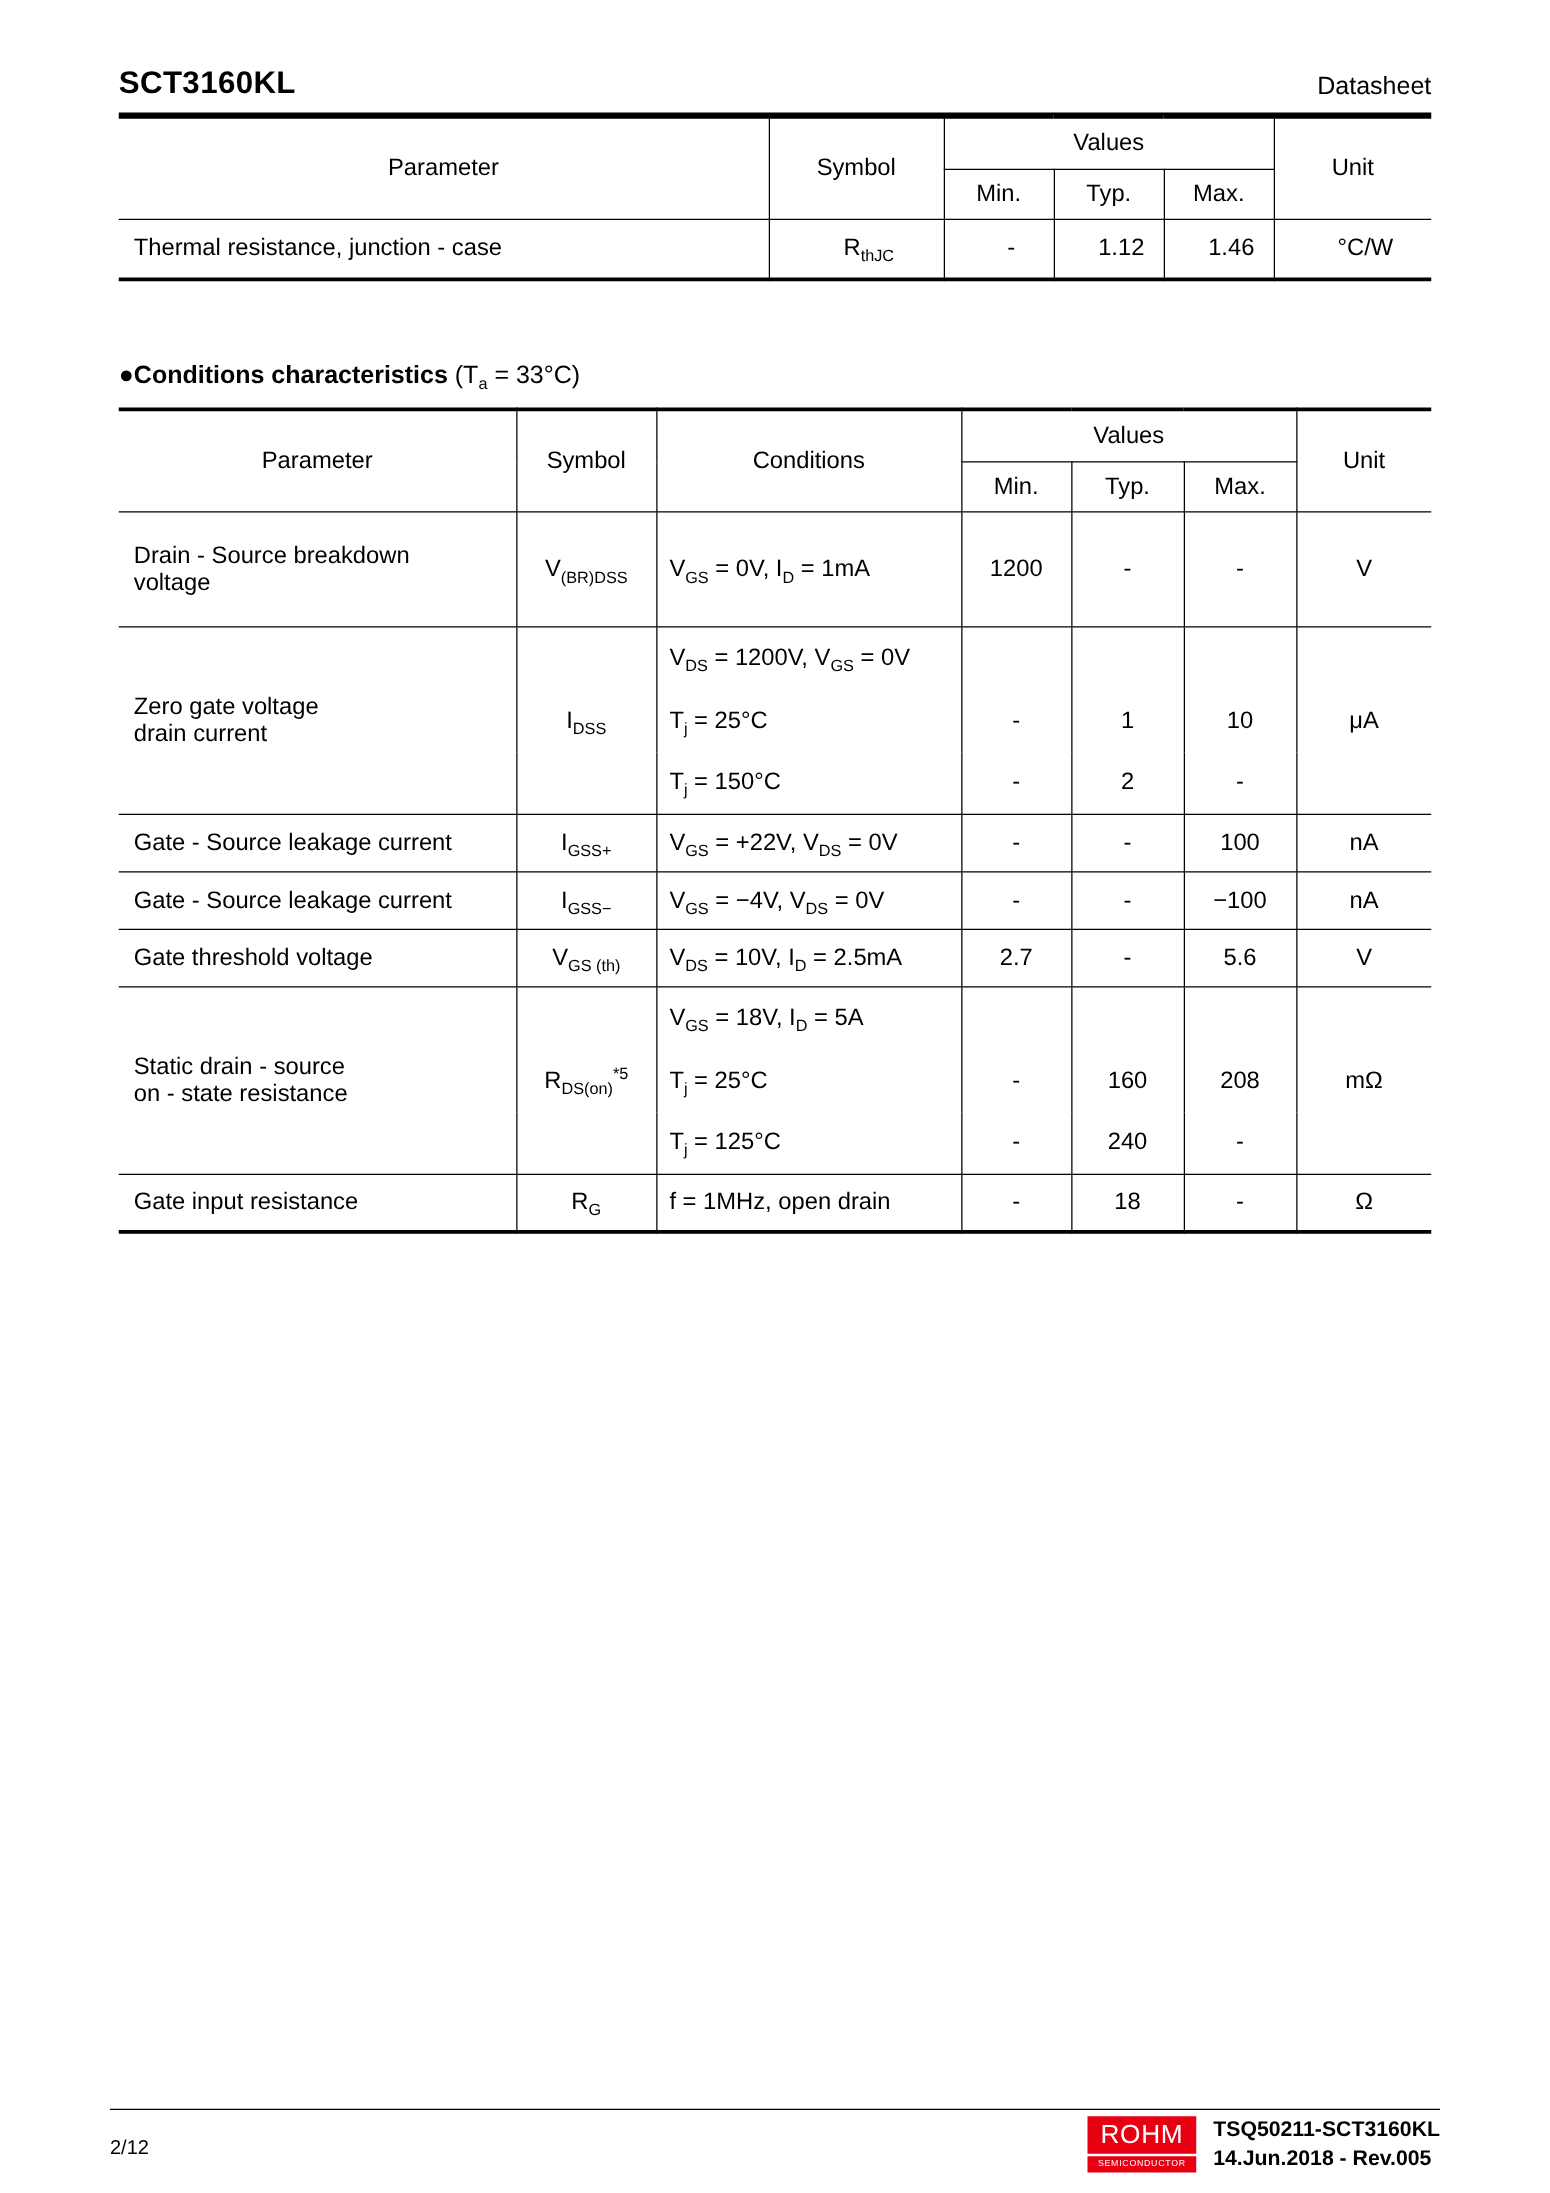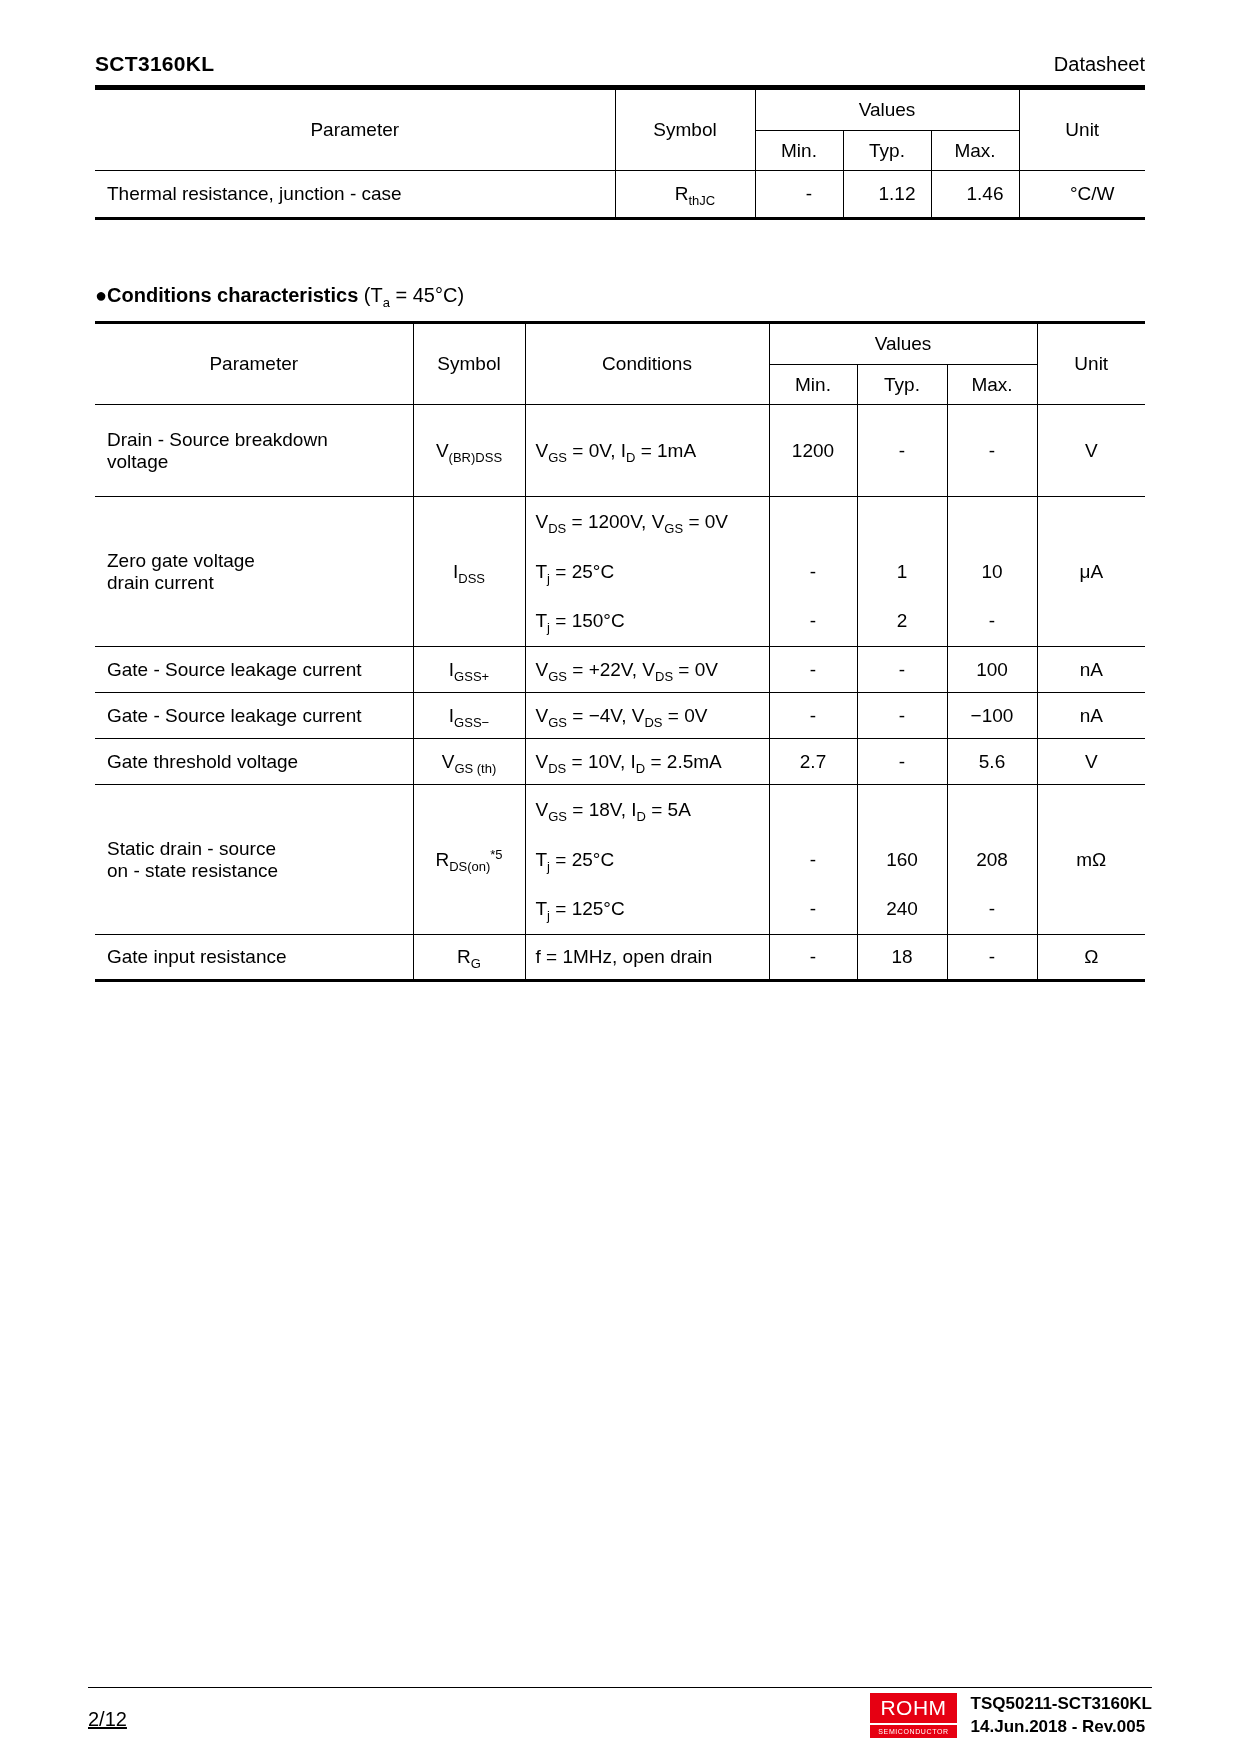--- a/index.html
+++ b/index.html
@@ -3,21 +3,21 @@
 <meta charset="utf-8">
 <style>
   * { margin:0; padding:0; box-sizing:border-box; }
   html, body { width:1240px; height:1754px; background:#ffffff; color:#000000;
                font-family:"Liberation Sans","DejaVu Sans",sans-serif; }
   body { position:relative; font-size:19px; }
   .page { padding:52px 95px 0; }
 
   .doc-header { display:flex; justify-content:space-between; align-items:flex-end;
                 border-bottom:2px solid #000; padding-bottom:9px; }
-  .doc-title { font-size:21px; font-weight:bold; letter-spacing:0.3px; }
+  .doc-title { font-size:25px; font-weight:bold; letter-spacing:0.3px; }
   .doc-type  { font-size:20px; }
 
   .section-title { font-size:20px; font-weight:bold; margin-top:44px; margin-bottom:14px; }
   .section-title .title-cond { font-weight:normal; }
   .elec-section .section-title { margin-top:64px; }
 
   table.dstable { border-collapse:collapse; width:100%;
                   border-top:3px solid #000; border-bottom:3px solid #000; }
   .dstable th, .dstable td { border:1.5px solid #000; font-weight:normal; font-size:19px;
                              text-align:center; vertical-align:middle; padding:4px 8px; height:46px; }
@@ -33,21 +33,21 @@
   tr.h92 > td { height:92px; }
   tr.h48 > td { height:48px;padding-left:28px; }
 
   sub { font-size:13px; vertical-align:baseline; position:relative; top:5px; }
   sup { font-size:13px; vertical-align:baseline; position:relative; top:-7px; }
 
   .footer { position:absolute; left:88px; right:88px; bottom:16px;
             border-top:1.5px solid #000; padding-top:4px;
             display:flex; align-items:flex-start; }
   .footer-left  { flex:1; font-size:12.5px; line-height:16px; }
-  .footer-center{ flex:0 0 auto; font-size:20px; align-self:center; margin-top:8px;text-decoration:underline; }
+  .footer-center{ flex:0 0 auto; font-size:16px; align-self:center; margin-top:8px; }
   .footer-right { flex:1; display:flex; justify-content:flex-end; align-items:center; gap:14px; }
   .footer-right-text { font-size:17px; font-weight:bold; line-height:23px; }
   .rohm-logo { display:flex; flex-direction:column; gap:2px; }
   .rohm-top { color:#fff; font-weight:normal; font-size:21px; line-height:24px;
               padding:3px 10px; letter-spacing:0.5px; text-align:center; }
   .rohm-bottom { color:#fff; font-size:7px; line-height:9px; text-align:center;
                  padding:2px 2px; letter-spacing:0.6px; }
 </style>
 </head>
 <body>
@@ -90,21 +90,21 @@
           <td>-</td>
           <td>1.12</td>
           <td>1.46</td>
           <td class="eR">°C/W</td>
         </tr>
       </tbody>
     </table>
   </section>
 
   <section class="elec-section">
-    <h2 class="section-title"><span>●</span><span>Conditions characteristics</span><span class="title-cond"><span> (T</span><sub>a</sub><span> = 45°C)</span></span></h2>
+    <h2 class="section-title"><span>●</span><span>Conditions characteristics</span><span class="title-cond"><span> (T</span><sub>a</sub><span> = 33°C)</span></span></h2>
 
     <table class="dstable">
       <colgroup>
         <col style="width:318px">
           <col style="width:112px">
           <col style="width:244px">
         <col style="width:88px">
           <col style="width:90px">
           <col style="width:90px">
           <col style="width:108px">

